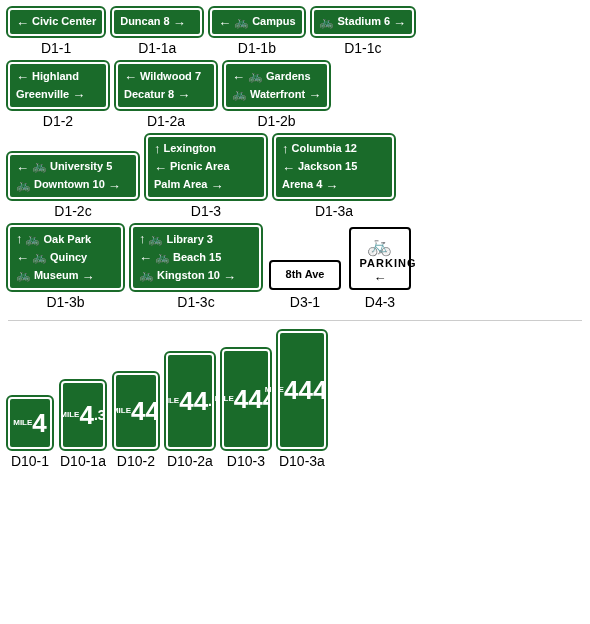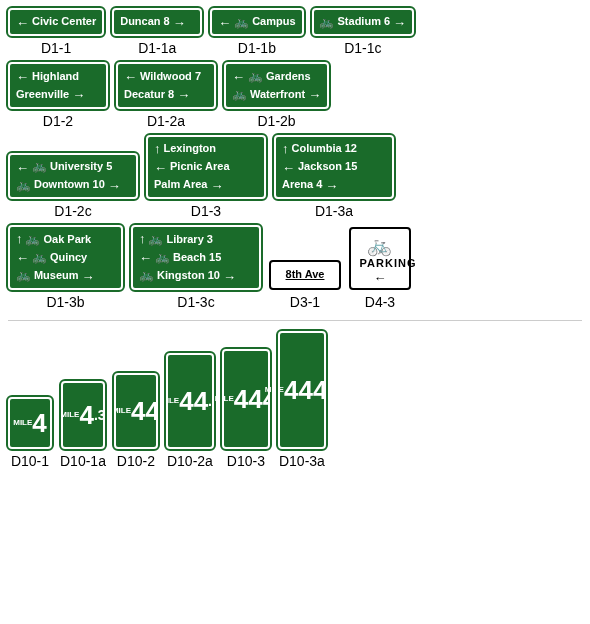--- a/index.html
+++ b/index.html
@@ -77,21 +77,20 @@
       background: #fff;
       color: #000;
       border: 2px solid #000;
       outline: none;
       border-radius: 4px;
       padding: 3px 8px;
       display: flex;
       flex-direction: column;
       align-items: center;
       justify-content: center;
-      text-decoration: underline;
     }
     .sign-white .sign-line {
       color: #000;
       font-size: 11px;
       font-weight: bold;
     }
     
     .sign-parking {
       background: #fff;
       color: #000;

